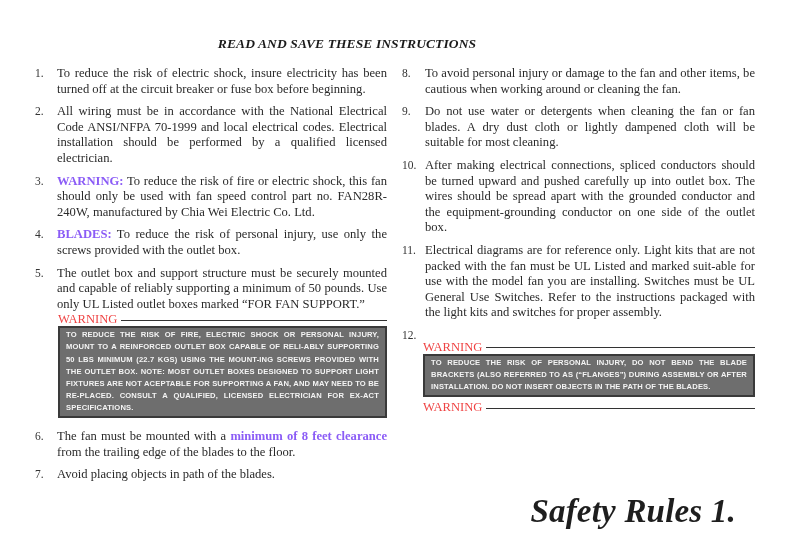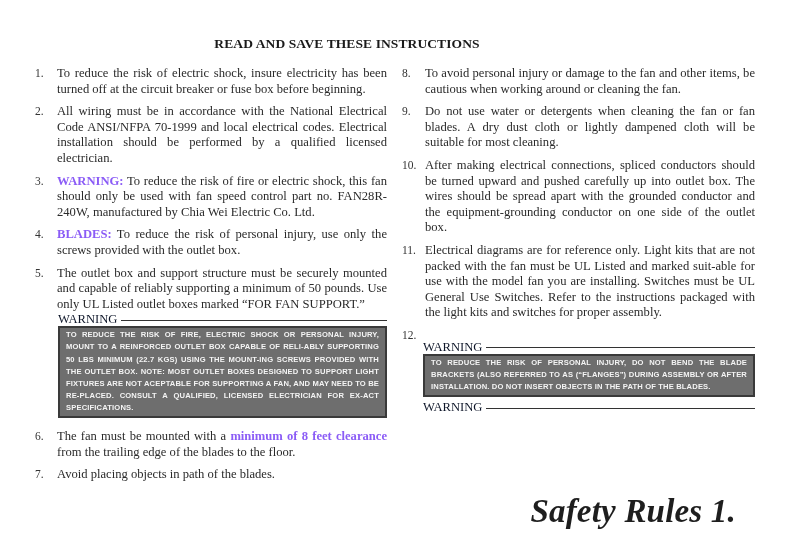--- a/index.html
+++ b/index.html
@@ -1,30 +1,30 @@
 <!DOCTYPE html>
 <html><head>
 <meta charset="utf-8">
 <style>
   html, body { margin: 0; padding: 0; background: #ffffff; }
   body { width: 790px; height: 546px; position: relative; overflow: hidden;
          font-family: "Liberation Serif", "DejaVu Serif", serif; color: #222; }
   .page-title { position: absolute; top: 36px; left: 0; width: 694px; text-align: center;
-         font-weight: bold; font-size: 13.5px; letter-spacing: 0.1px; color: #1a1a1a; }
+         font-weight: bold; font-size: 13.5px; letter-spacing: 0.1px; color: #1a1a1a; font-style: italic; }
   .col { position: absolute; top: 66px; width: 352px; }
   .col-left { left: 35px; }
   .col-right { left: 403px; }
   .item { position: relative; padding-left: 22px; font-size: 12.6px; line-height: 15.6px;
           text-align: justify; margin-bottom: 7px; color: #2a2a2a; }
   .item .num { position: absolute; left: 0; top: 0; font-size: 11.5px; color: #333; }
   .col-right .item .num { left: -1px; }
   .item b { color: #8b5cf6; }
   .warn { margin: 0 0 0 23px; }
   .col-right .warn { margin-left: 20px; }
-  .warn-head { display: flex; align-items: center; font-size: 12.6px; line-height: 13px; color: #0f172a; }
+  .warn-head { display: flex; align-items: center; font-size: 12.6px; line-height: 13px; color: #ef4444; }
   .warn-head .rule { flex: 1; height: 0; border-top: 1.3px solid #333; margin-left: 4px; margin-top: 1px; }
   .warn-box { background: #6e6e6e; border: 2px solid #3a3a3a; color: #f4f4f4;
               font-family: "Liberation Sans", "DejaVu Sans", sans-serif; font-weight: bold;
               font-size: 7.6px; line-height: 12.1px; padding: 1px 6px 2px 6px; text-align: justify;
               text-align-last: left; letter-spacing: 0.15px; }
   .footer-title { position: absolute; right: 54px; top: 493px; font-family: "Liberation Serif", serif;
               font-weight: bold; font-style: italic; font-size: 33px; color: #1e1e1e; letter-spacing: 0.2px; }
 </style>
 </head>
 <body>

